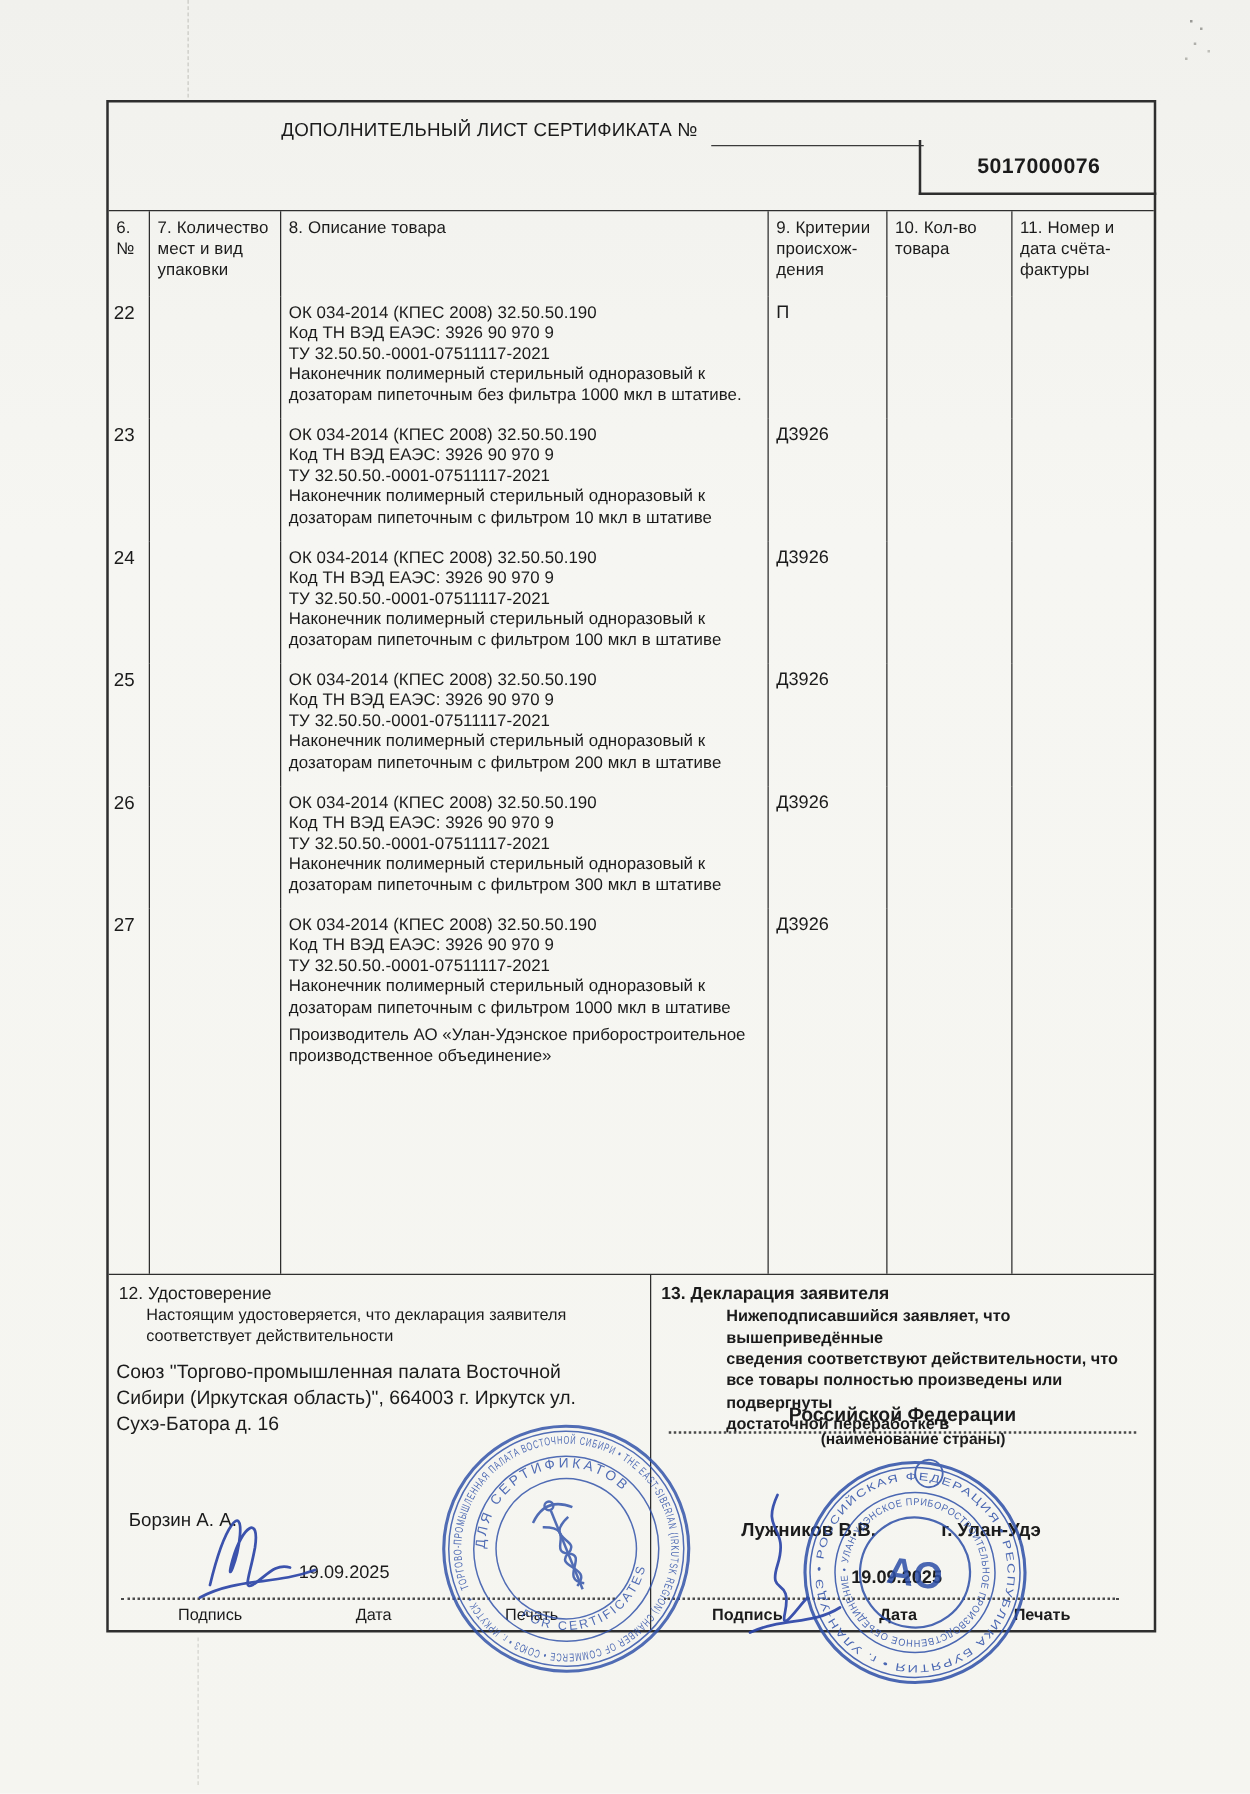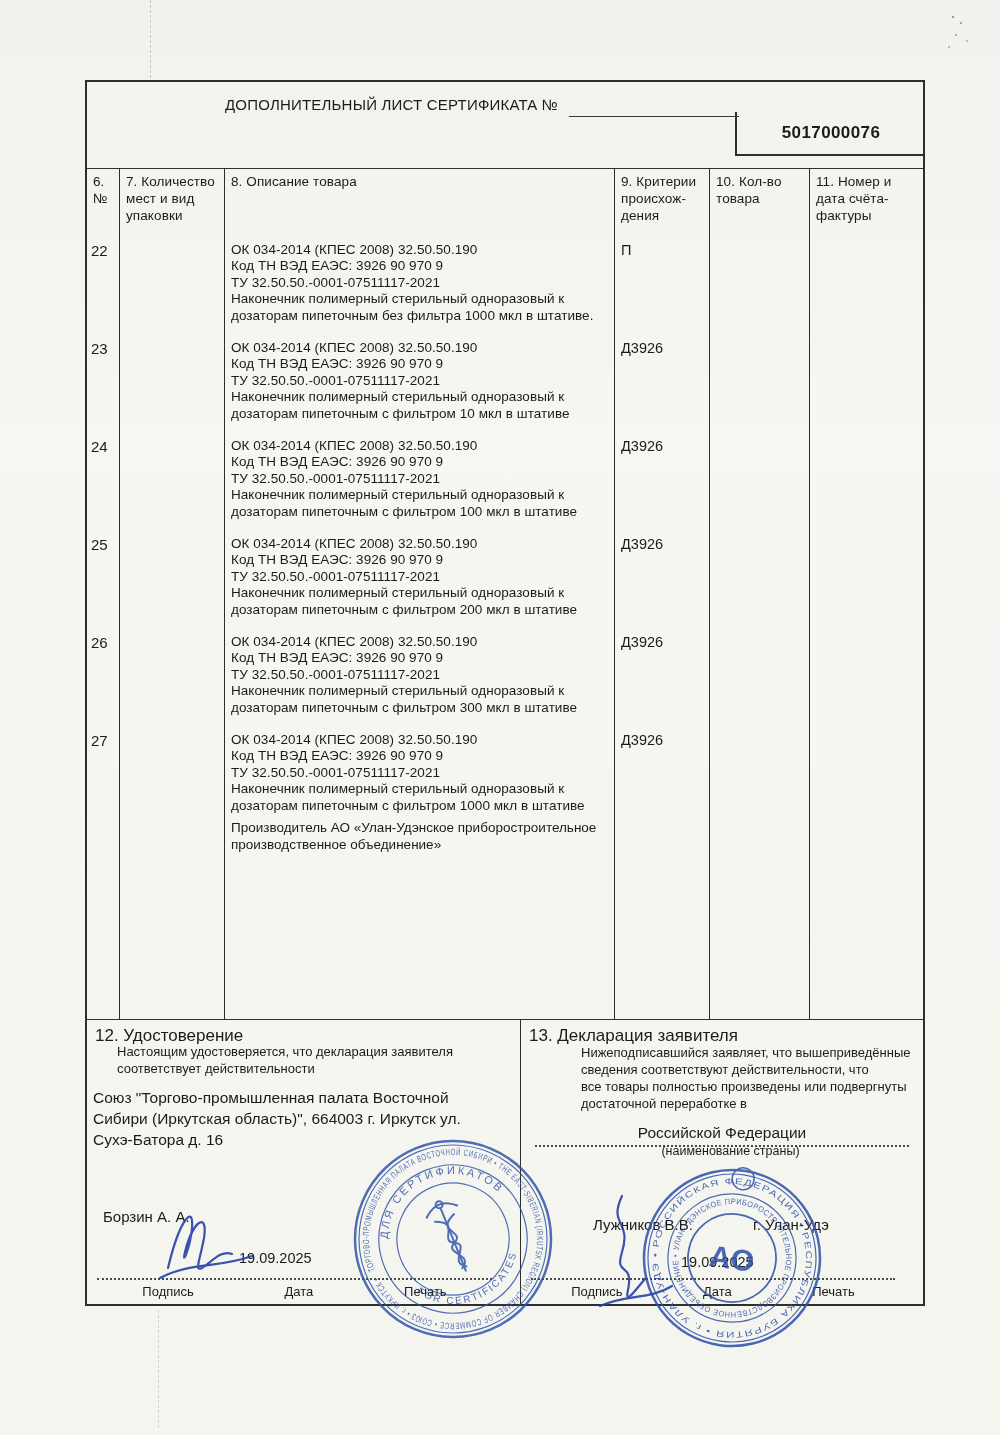--- a/index.html
+++ b/index.html
@@ -43,22 +43,22 @@
   .rownum { font-size: 15px; padding-left: 4px; }
   .desc { font-size: 13.5px; line-height: 1.22; white-space: pre-line; letter-spacing: .05px; }
   .crit { font-size: 14.5px; }
   .producer { margin-top: 6px; font-size: 13.5px; line-height: 1.25; }
   .bottom {
     position: absolute; left: 0; top: 937px; width: 836px; height: 285px;
     border-top: 1.5px solid #2e2e2e; display: flex;
   }
   .sec { position: relative; }
   .sec12 { width: 434px; border-right: 1.5px solid #2e2e2e; }
-  .sec13 { flex: 1; }
-  .sec-title { position: absolute; left: 8px; top: 6px; font-size: 17px; }
+  .sec13 { flex: 1; font-weight: bold; }
+  .sec-title { position: absolute; left: 8px; top: 6px; font-size: 14px; }
   .s12-body { position: absolute; left: 30px; top: 24px; font-size: 13px; line-height: 1.3; white-space: pre-line; }
   .s12-org { position: absolute; left: 6px; top: 68px; width: 420px; font-size: 15.5px; line-height: 1.35; white-space: pre-line; }
   .s12-signer { position: absolute; left: 16px; top: 188px; font-size: 15px; }
   .s12-date { position: absolute; left: 152px; top: 230px; font-size: 14.5px; }
   .sign-line {
     position: absolute; left: 10px; right: 28px; top: 258px;
     border-top: 2px dotted #4a4a4a; padding-top: 4px;
     display: flex; justify-content: space-around;
   }
   .sign-line span { font-size: 13px; }

